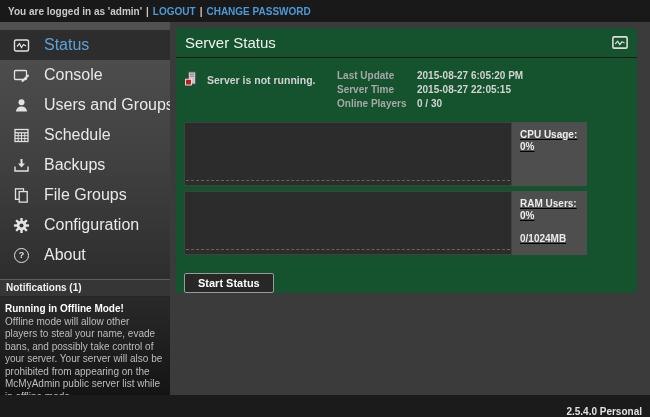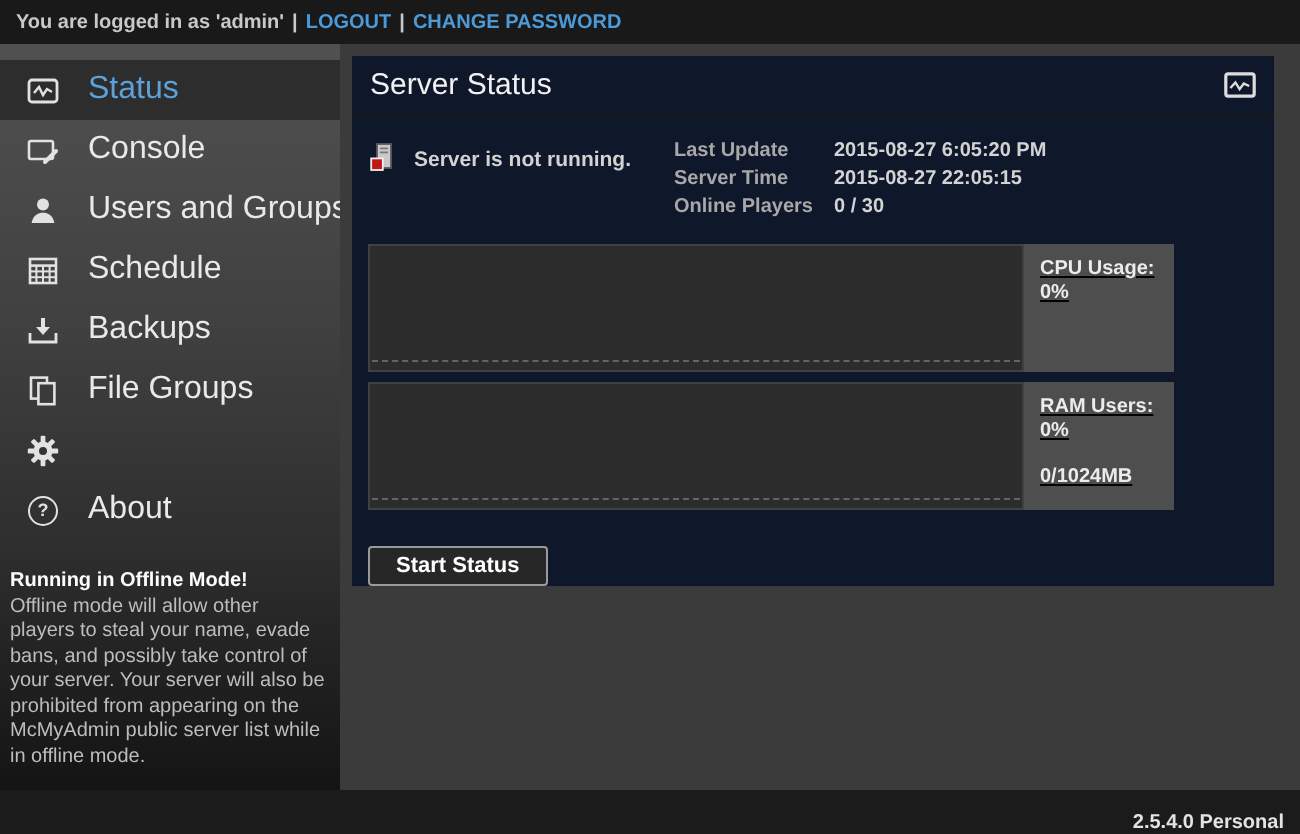--- a/index.html
+++ b/index.html
@@ -23,21 +23,21 @@
                 display:flex;align-items:center;justify-content:center;
                 font-size:9px;font-weight:bold;color:#e2e2e2;}
   
   .notif{margin-top:9px;}
   .notif-header{height:16px;line-height:16px;background:#363636;border-top:1px solid #5d5d5d;
                 border-bottom:1px solid #262626;color:#f0f0f0;font-size:10px;font-weight:bold;padding-left:6px;}
   .notif-body{padding:6px 6px 0 5px;font-size:10px;color:#bdbdbd;line-height:12.5px;}
   .notif-title{font-weight:bold;color:#fdfdfd;}
   
   .main{flex:1;padding:6px 13px 0 6px;min-width:0;}
-  .card{background:#0f172a;height:265px;}
+  .card{background:#14532d;height:265px;}
   .card-header{height:29px;display:flex;align-items:center;padding:0 9px;border-bottom:1px solid #191919;}
   .card-title{font-size:15px;color:#f2f2f2;flex:1;}
   .status-row{display:flex;padding:10px 0 7px 8px;}
   .status-left{display:flex;align-items:flex-start;gap:8px;flex:1;padding-top:3px;}
   .status-msg{font-size:10.5px;font-weight:bold;color:#d2d2d2;padding-top:3px;}
   .info-table{width:238px;margin-right:62px;padding-top:1px;}
   .info-row{display:flex;font-size:10px;line-height:14px;font-weight:bold;}
   .info-label{width:80px;color:#a8a8a8;flex:0 0 80px;}
   .info-value{color:#d3d3d3;}
   
@@ -144,32 +144,34 @@
                 <g fill="#e2e2e2">
                   <rect x="7.3" y="0.9" width="2.4" height="15.2" rx="0.6"></rect>
                   <rect x="7.3" y="0.9" width="2.4" height="15.2" rx="0.6" transform="rotate(45 8.5 8.5)"></rect>
                   <rect x="7.3" y="0.9" width="2.4" height="15.2" rx="0.6" transform="rotate(90 8.5 8.5)"></rect>
                   <rect x="7.3" y="0.9" width="2.4" height="15.2" rx="0.6" transform="rotate(135 8.5 8.5)"></rect>
                   <circle cx="8.5" cy="8.5" r="4.8"></circle>
                 </g>
                 <circle cx="8.5" cy="8.5" r="2" fill="#333333"></circle>
               </svg>
           </span>
+          <span class="menu-label">Configuration</span>
         </div>
 
         <div class="menu-item">
           <span class="menu-icon">
               <span class="about-circle">?</span>
             </span>
           <span class="menu-label">About</span>
         </div>
 
       </nav>
 
       <div class="notif">
+        <div class="notif-header">Notifications (1)</div>
         <div class="notif-body">
           <div class="notif-title">Running in Offline Mode!</div>
           <div class="notif-text">Offline mode will allow other players to steal your name, evade bans, and possibly take control of your server. Your server will also be prohibited from appearing on the McMyAdmin public server list while in offline mode.</div>
         </div>
       </div>
     </div>
 
     <div class="main">
       <div class="card">
 

